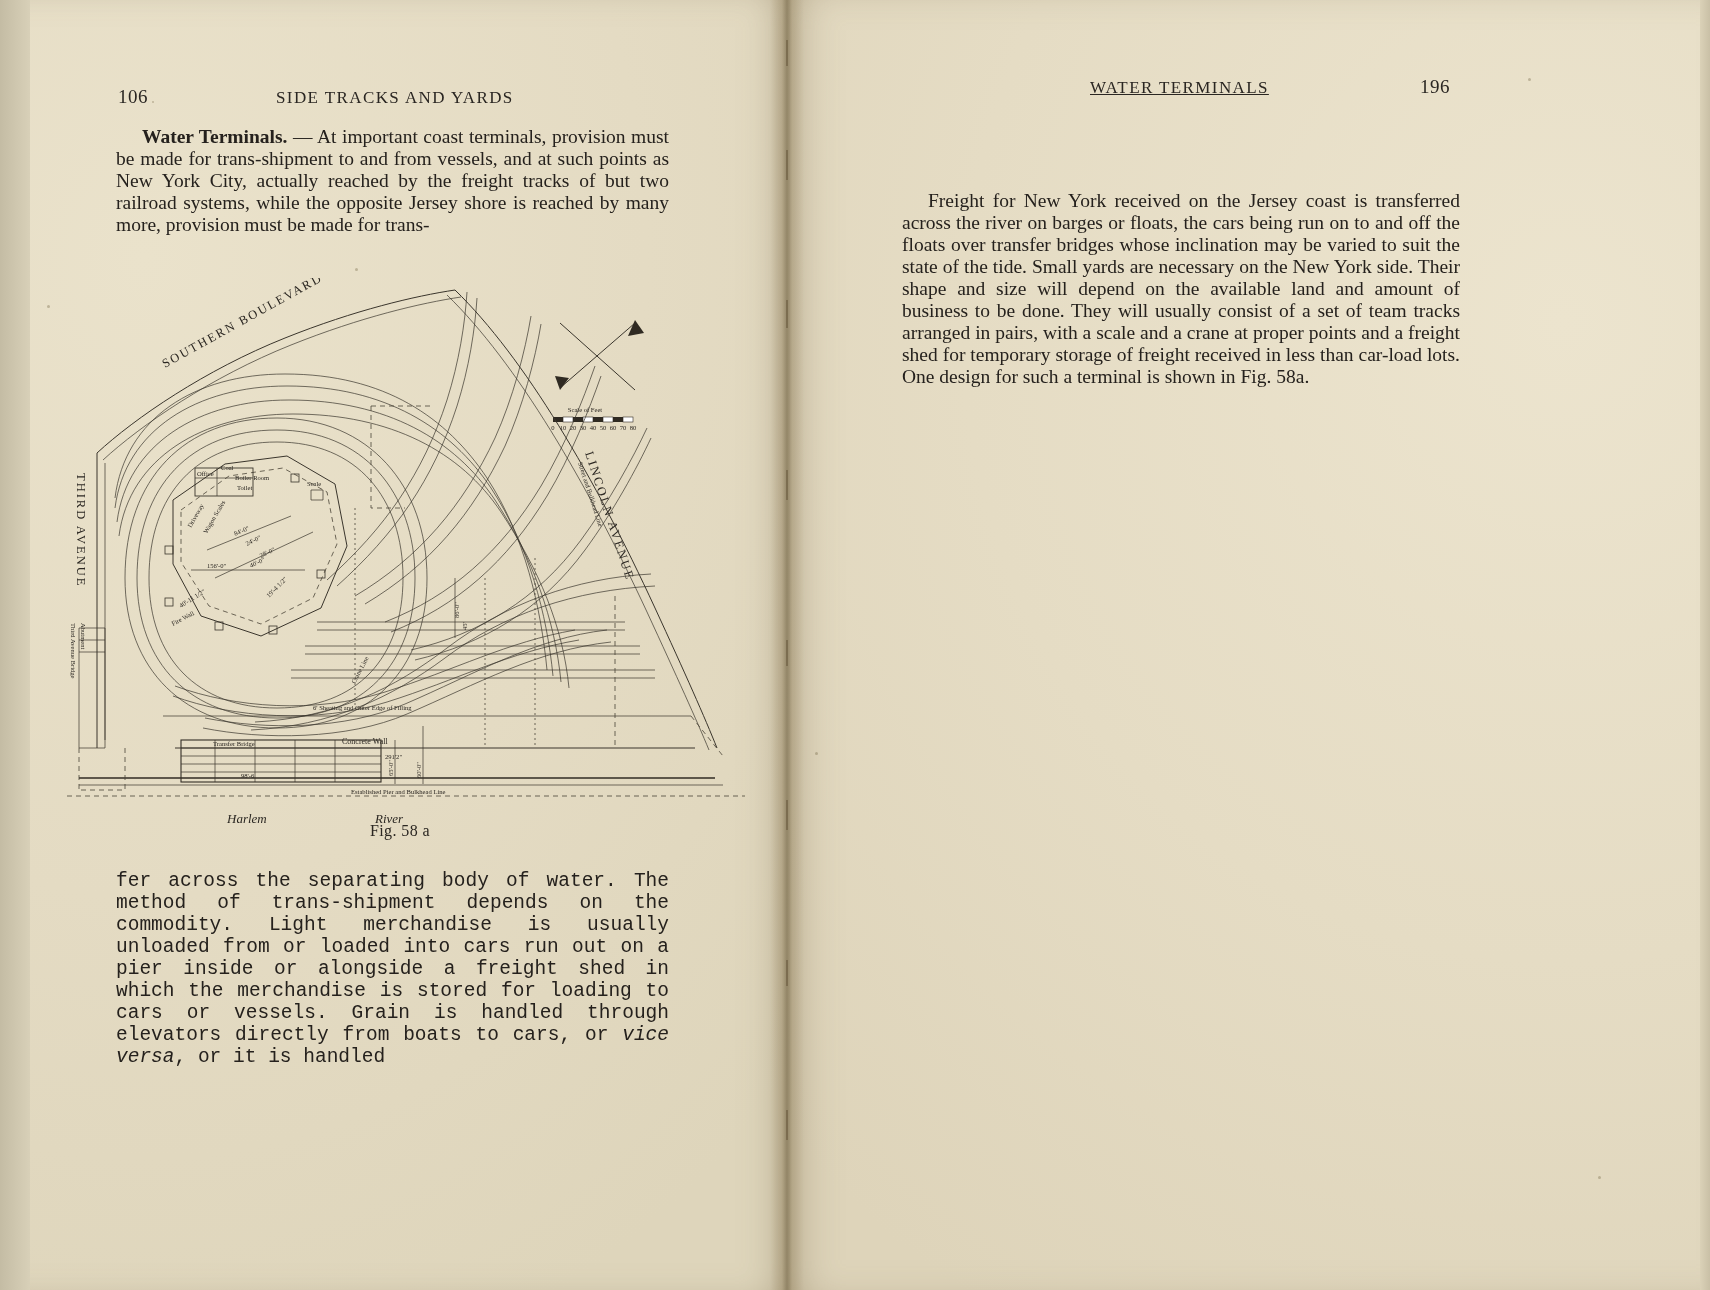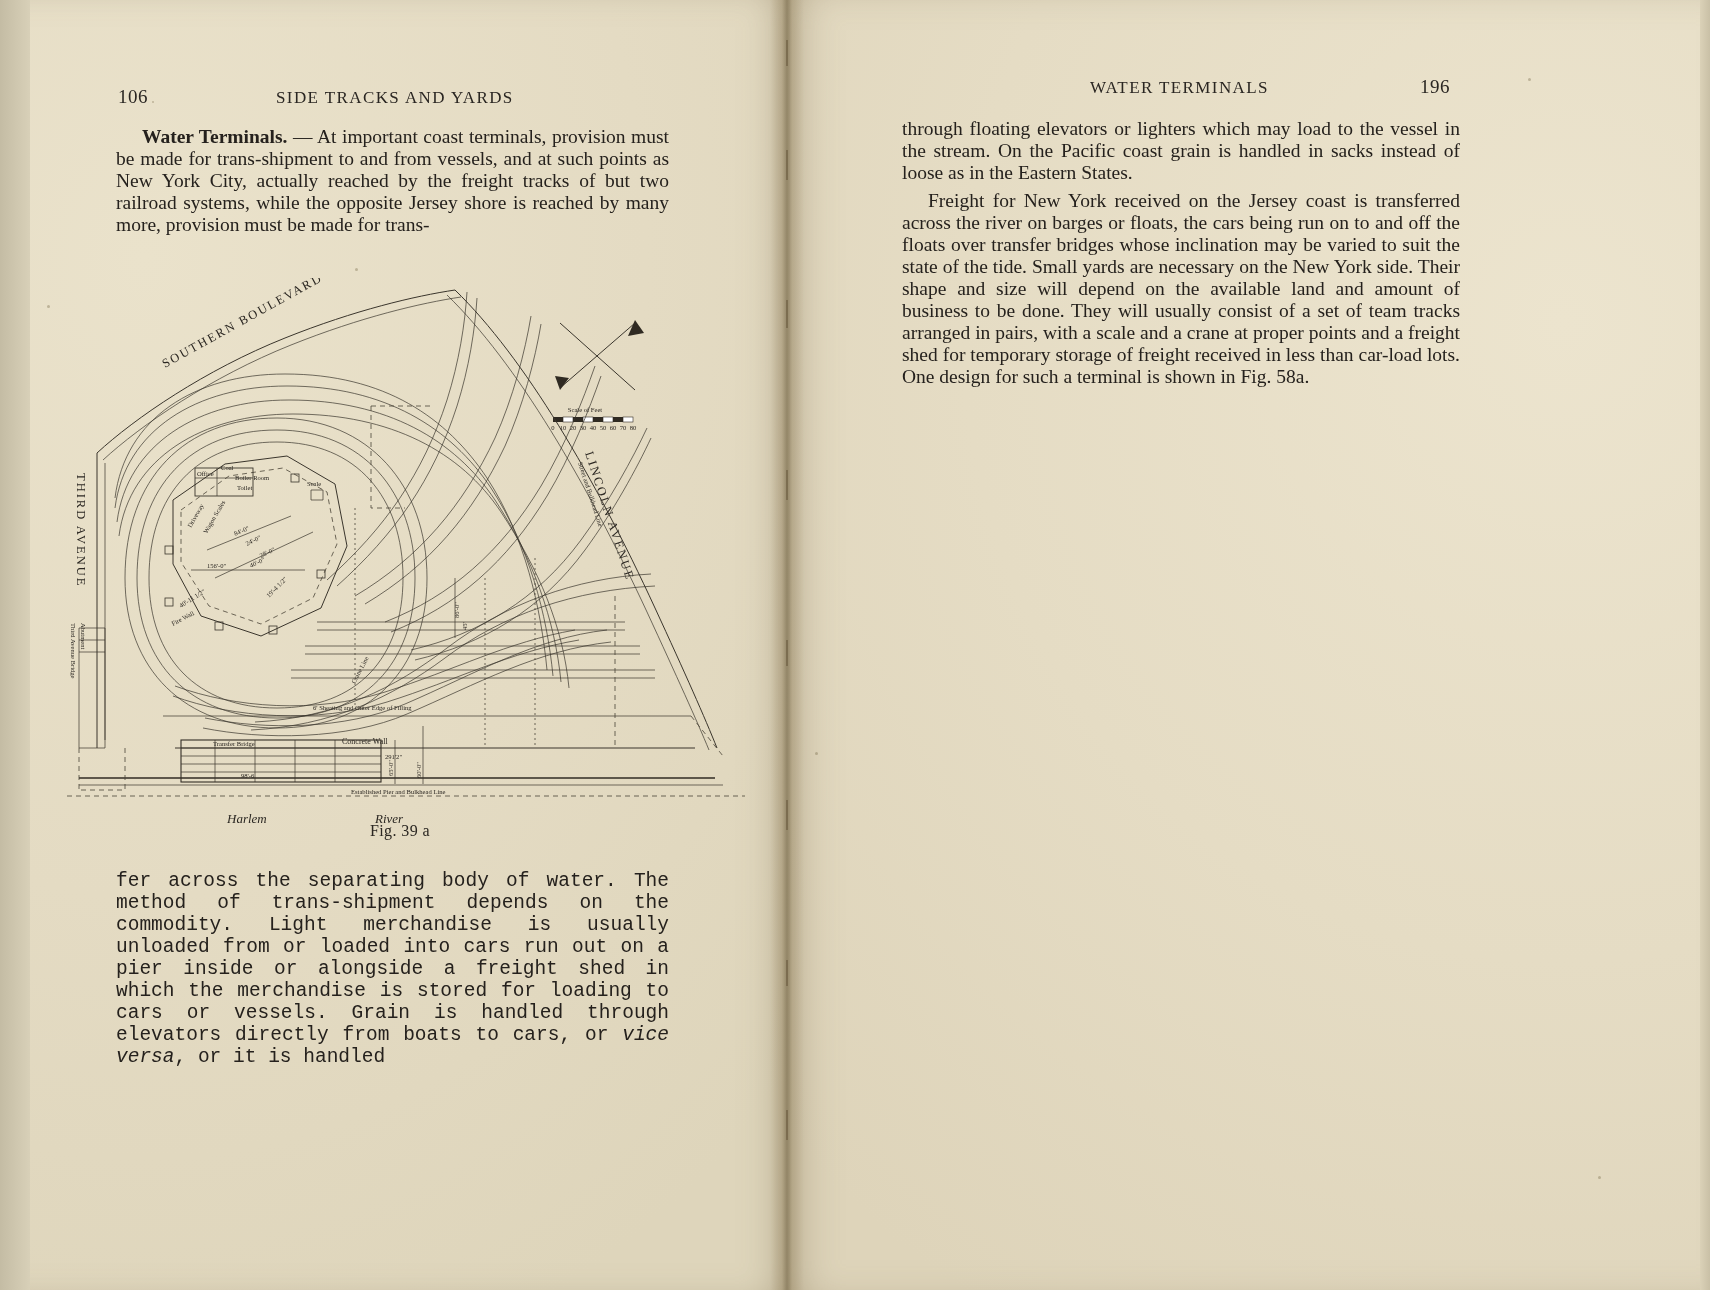--- a/index.html
+++ b/index.html
@@ -349,30 +349,27 @@
         <line class="ln-thin" x1="24" y1="362" x2="50" y2="362"></line>
         <line class="ln-thin" x1="24" y1="374" x2="50" y2="374"></line>
       </g>
 
       <text class="tx-i" x="172" y="545">Harlem</text>
       <text class="tx-i" x="320" y="545">River</text>
 
     </svg>
   </div>
 
-  <div id="fig-caption">Fig. 39 a</div>
+  <div id="fig-caption">Fig. 58 a</div>
 
   <div class="body-text" style="left:116px;top:870px;width:553px;font-family:Liberation Mono, monospace;">
     <p><span>fer across the separating body of water.   The method of trans-shipment depends on the commodity.   Light merchandise is usually unloaded from or loaded into cars run out on a pier inside or alongside a freight shed in which the merchandise is stored for loading to cars or vessels.   Grain is handled through elevators directly from boats to cars, or </span><span class="ital">vice versa</span><span>, or it is handled</span></p>
   </div>
 
-  <div class="running-head" style="left:1090px;top:78px;">WATER TERMINALS</div>
+  <div class="running-head" style="left:1090px;top:78px;text-decoration:underline;">WATER TERMINALS</div>
   <div class="folio" style="left:1420px;top:76px;">196</div>
 
-  <div class="body-text" style="left:902px;top:118px;width:558px;">
-    <p>through floating elevators or lighters which may load to the vessel in the stream.   On the Pacific coast grain is handled in sacks instead of loose as in the Eastern States.</p>
-  </div>
 
   <div class="body-text" style="left:902px;top:190px;width:558px;">
     <p class="indent">Freight for New York received on the Jersey coast is transferred across the river on barges or floats, the cars being run on to and off the floats over transfer bridges whose inclination may be varied to suit the state of the tide.   Small yards are necessary on the New York side.   Their shape and size will depend on the available land and amount of business to be done.   They will usually consist of a set of team tracks arranged in pairs, with a scale and a crane at proper points and a freight shed for temporary storage of freight received in less than car-load lots.   One design for such a terminal is shown in Fig. 58a.</p>
   </div>
 
 </div>
 
 </body></html>

